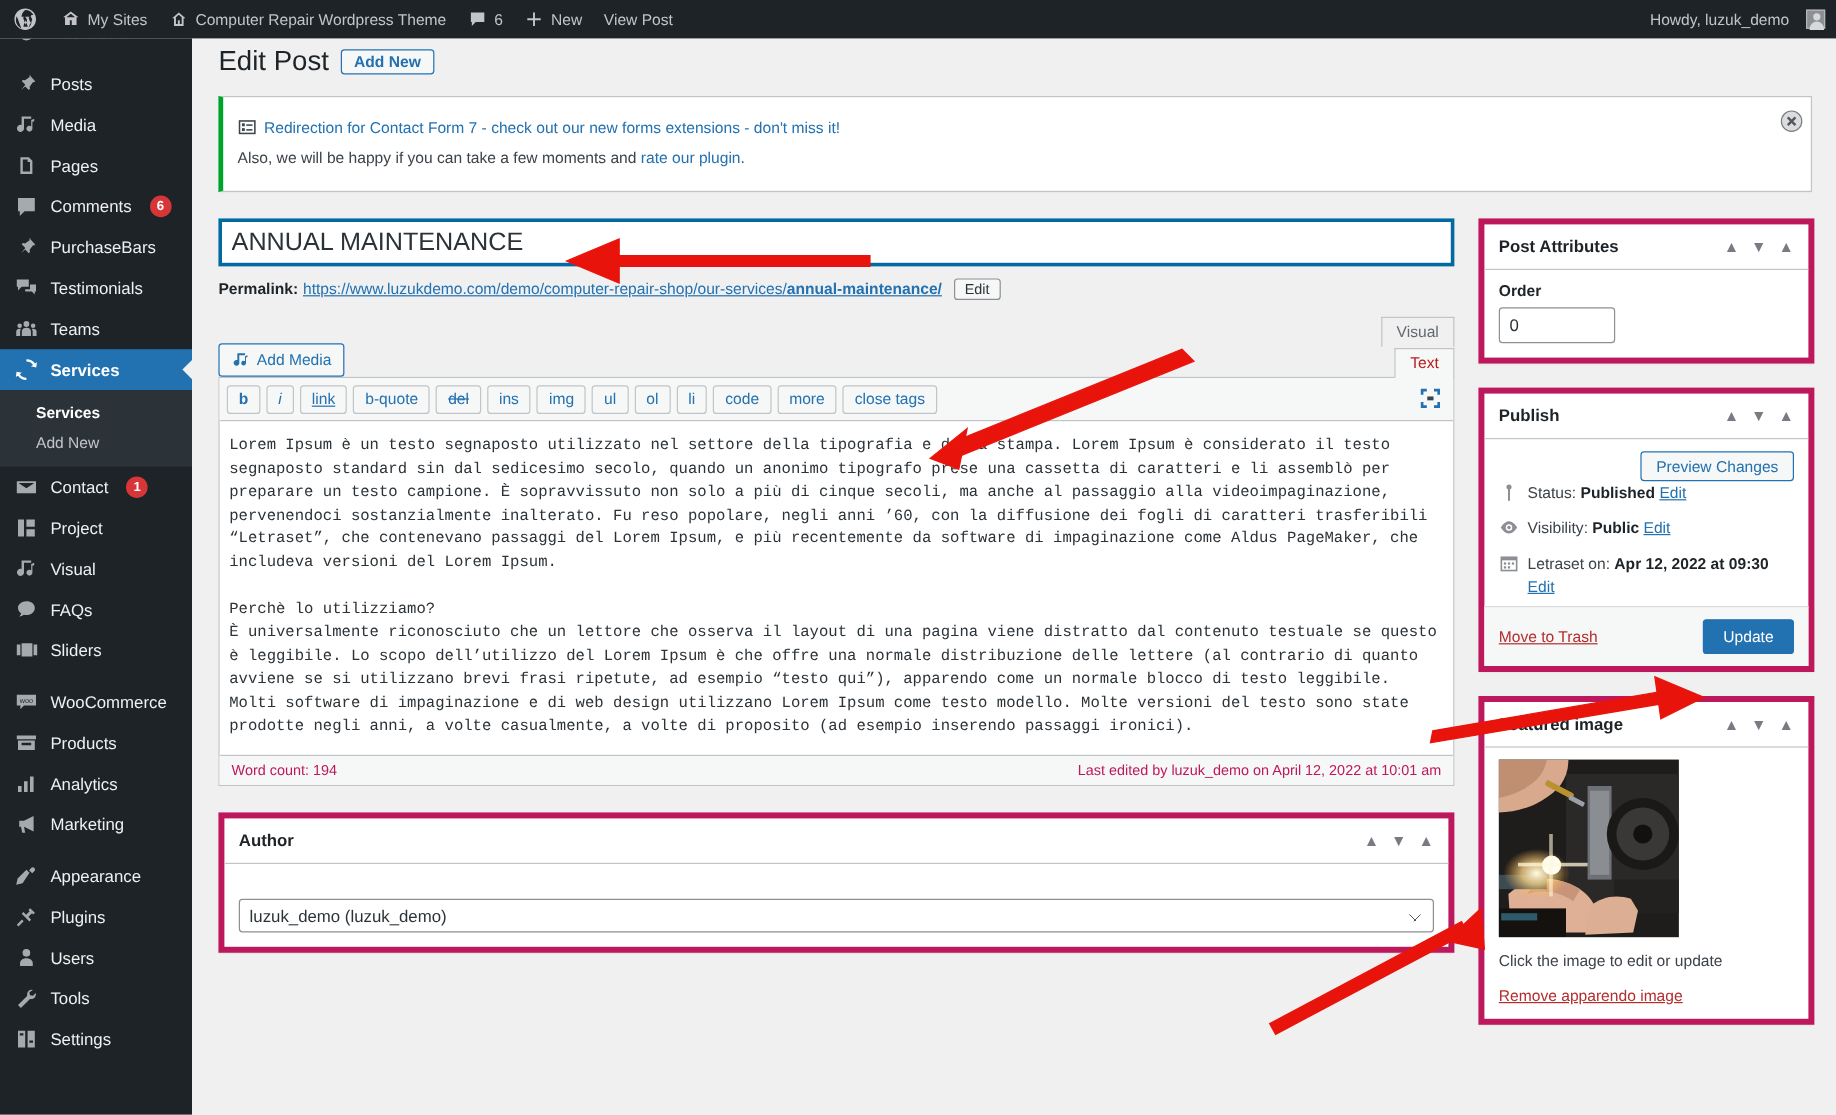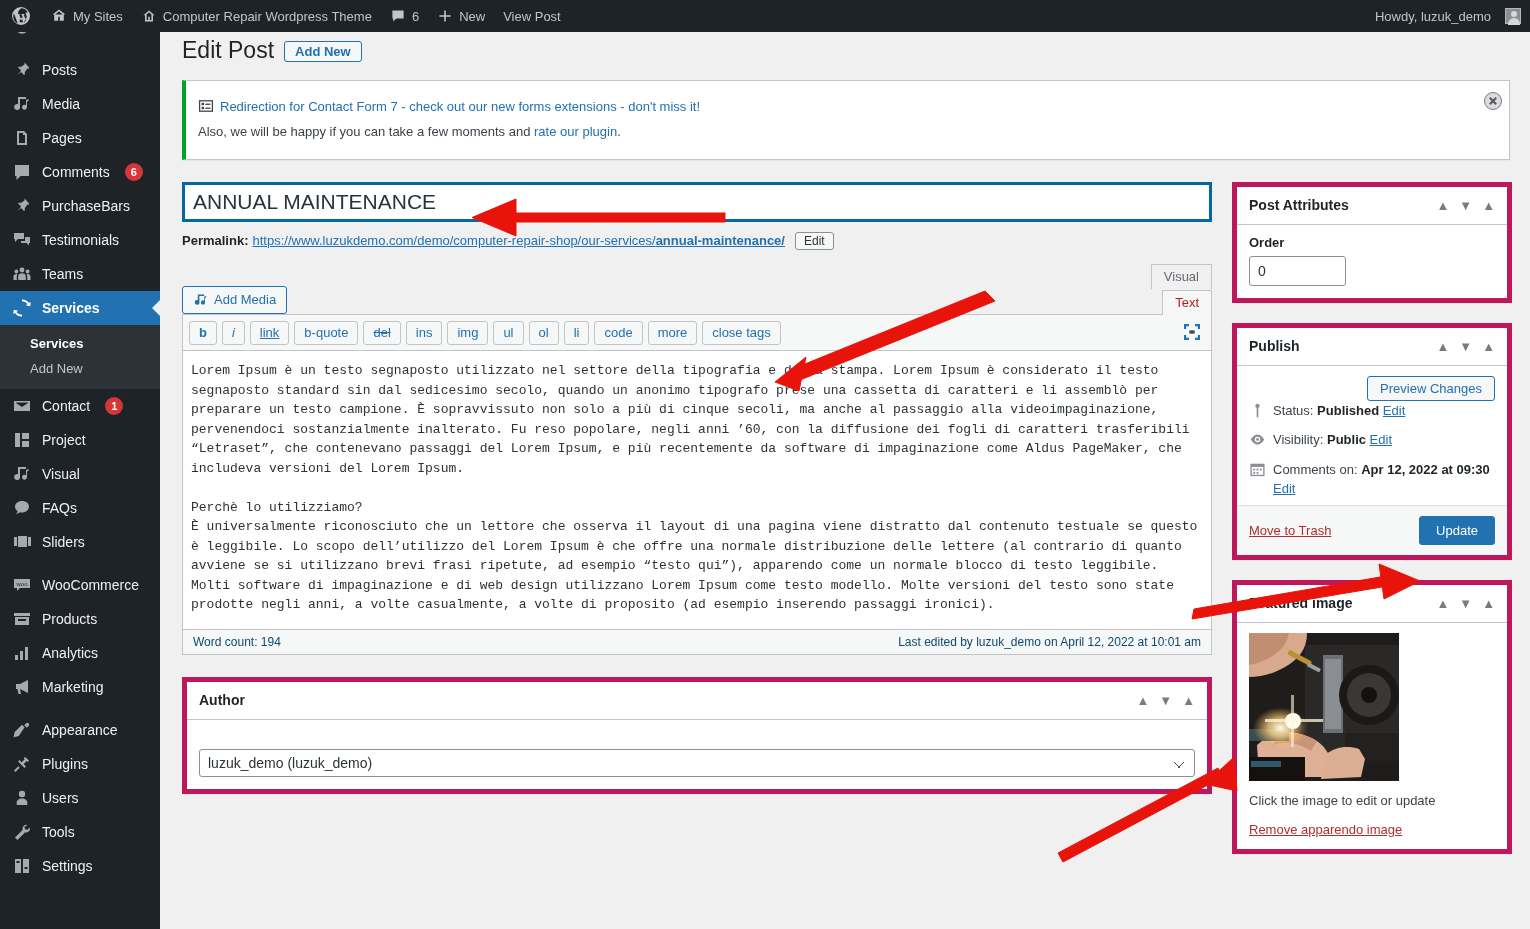--- a/index.html
+++ b/index.html
@@ -132,21 +132,21 @@
   .dfw { margin-left:auto; width:24px; height:24px; cursor:pointer; }
   .dfw svg{width:22px;height:22px;}
 
   .editor-text {
     padding:10px 8px 14px 8px; font-family:"Liberation Mono","DejaVu Sans Mono",monospace;
     font-size:13px; line-height:19.5px; color:#2c3338; white-space:pre-wrap;
     min-height:265px;
   }
   .editor-status {
     border-top:1px solid #c3c4c7; background:#f6f7f7;
-    display:flex; justify-content:space-between; padding:5px 10px; font-size:12px; color:#0c4a6e;
+    display:flex; justify-content:space-between; padding:5px 10px; font-size:12px; color:#be185d;
   }
 
   
   .postbox { background:#fff; border:5px solid #be185d; box-shadow:0 1px 1px rgba(0,0,0,.04); margin-bottom:20px; }
   .postbox-header {
     display:flex; align-items:center; border-bottom:1px solid #c3c4c7;
     padding:8px 12px; min-height:38px;
   }
   .postbox-title { font-size:14px; font-weight:600; color:#1d2327; }
   .pb-handles { margin-left:auto; display:flex; align-items:center; gap:10px; color:#787c82; }
@@ -647,21 +647,21 @@
                   <svg viewBox="0 0 20 20">
                     <rect x="2.5" y="4" width="15" height="13" fill="none" stroke="#8c8f94" stroke-width="1.6"></rect>
                     <rect x="2.5" y="4" width="15" height="3"></rect>
                     <rect x="5" y="9" width="2.2" height="2.2"></rect>
                     <rect x="8.9" y="9" width="2.2" height="2.2"></rect>
                     <rect x="12.8" y="9" width="2.2" height="2.2"></rect>
                     <rect x="5" y="12.8" width="2.2" height="2.2"></rect>
                     <rect x="8.9" y="12.8" width="2.2" height="2.2"></rect>
                   </svg>
                 </span>
-              <span><span>Comments on:</span> <b>Apr 12, 2022 at 09:30</b> <a class="lnk">Edit</a></span>
+              <span><span>Letraset on:</span> <b>Apr 12, 2022 at 09:30</b> <a class="lnk">Edit</a></span>
             </div>
           </div>
           <div class="submitbox-major">
             <a class="lnk-trash">Move to Trash</a>
             <button class="btn-primary">Update</button>
           </div>
         </div>
 
         <div class="postbox">
           <div class="postbox-header">

